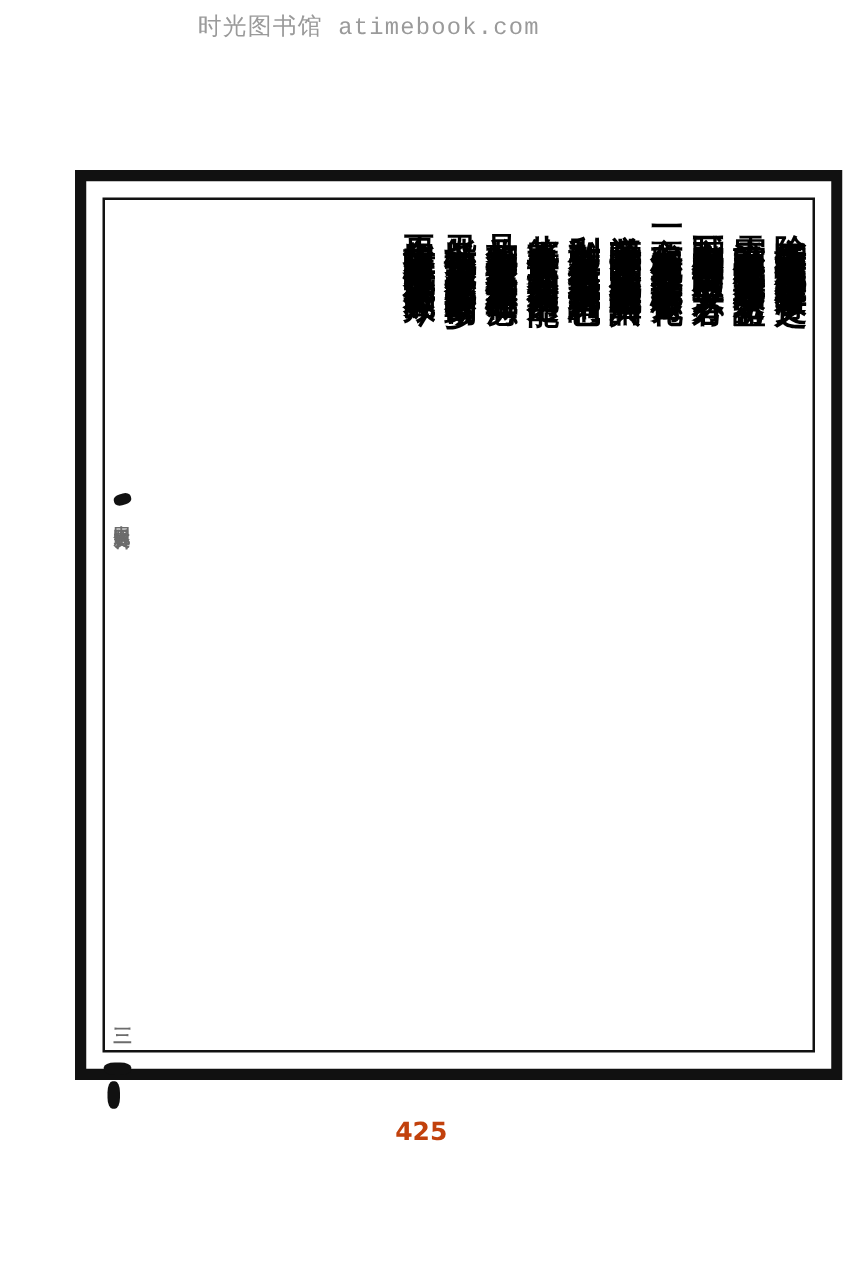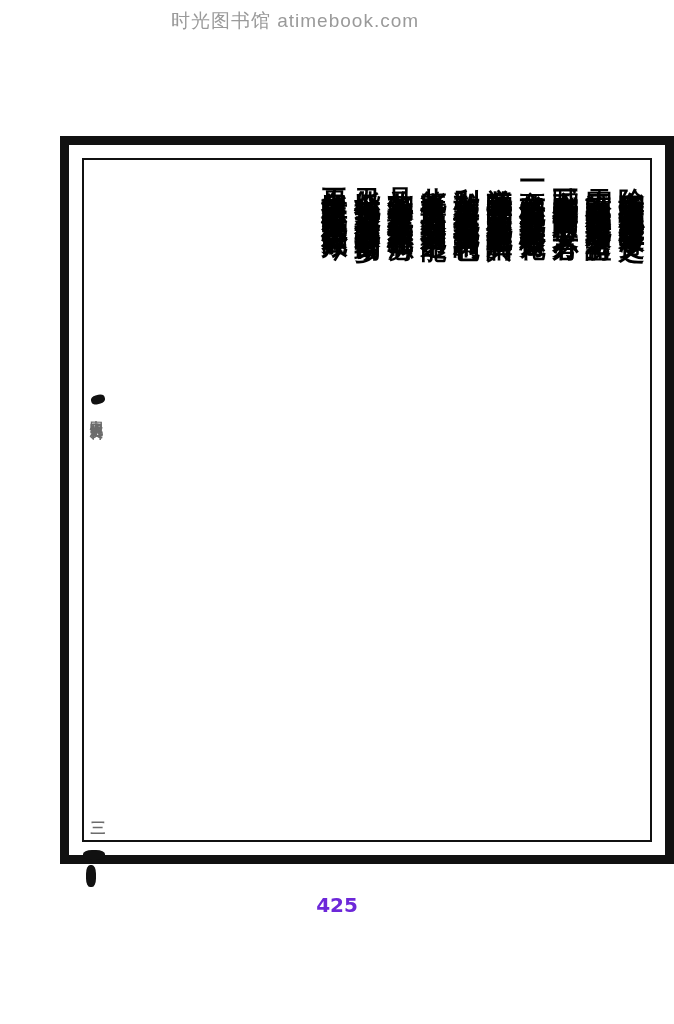--- a/index.html
+++ b/index.html
@@ -18,21 +18,21 @@
   
   #watermark {
     position: absolute;
     top: 8px;
     left: 0;
     width: 590px;
     text-align: center;
     font-size: 19px;
     letter-spacing: 1px;
     color: #9a9a9a;
-    font-family: Liberation Sans, sans-serif;
+    font-family: Liberation Mono, monospace;
     white-space: nowrap;
   }
 
   
   #scan {
     position: absolute;
     top: 130px;
     left: 55px;
     width: 580px;
     height: 745px;
@@ -122,21 +122,21 @@
 
   
   #page-number {
     position: absolute;
     top: 893px;
     left: 0;
     width: 674px;
     text-align: center;
     font-size: 20px;
     font-weight: 700;
-    color: #6d28d9;
+    color: #c2410c;
     font-family: "DejaVu Sans", sans-serif;
   }
 </style>
 </head>
 <body>
 
 <div id="watermark">时光图书馆 atimebook.com</div>
 
 <div id="scan">
   <div id="frame-outer">

